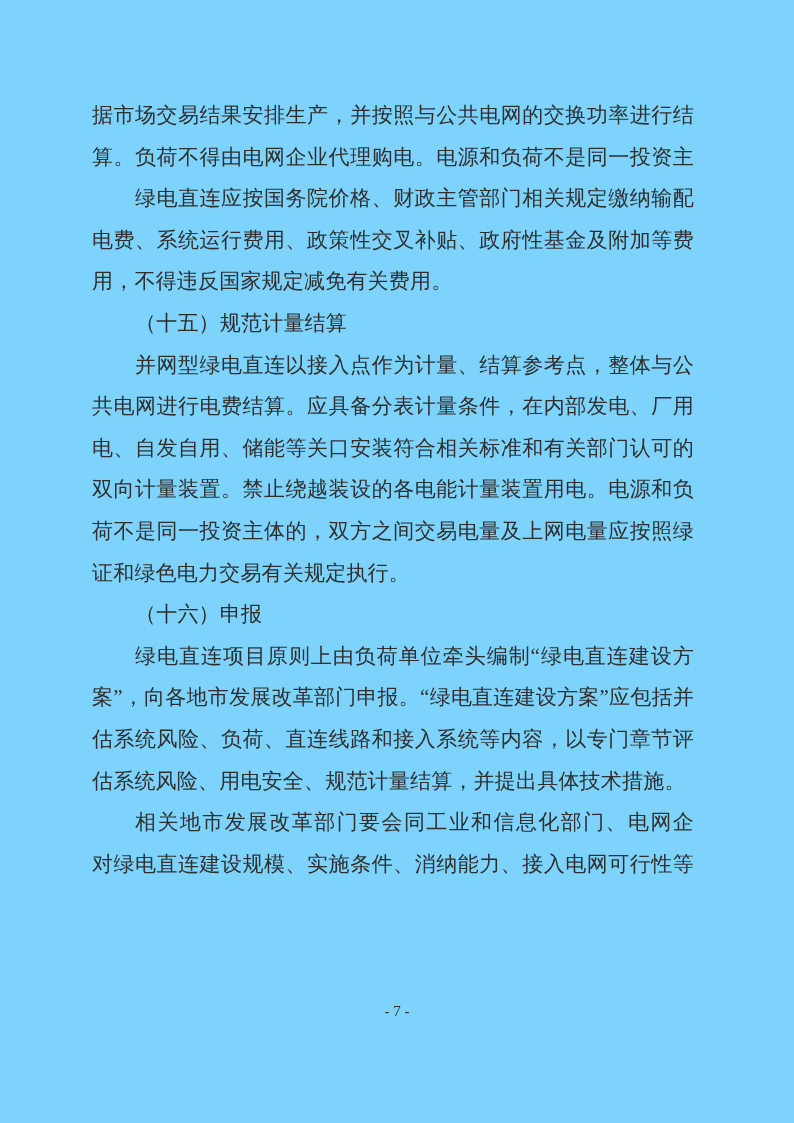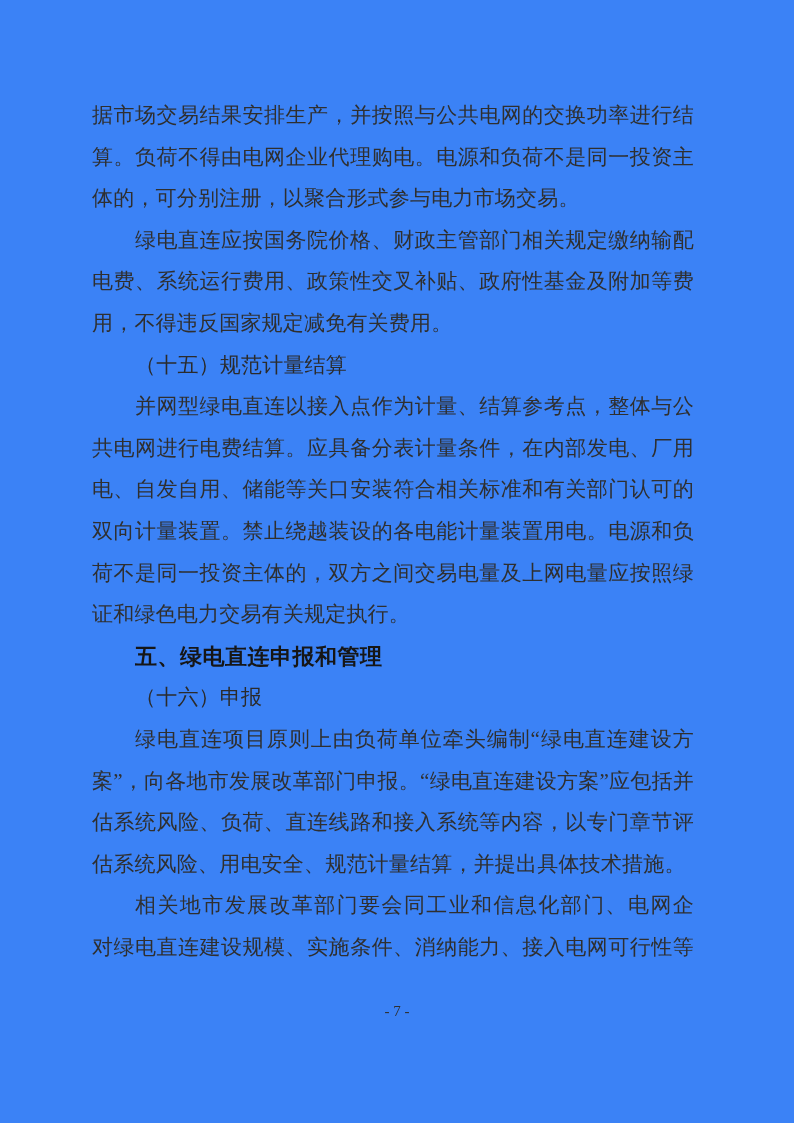--- a/index.html
+++ b/index.html
@@ -4,21 +4,21 @@
 <style>
   html, body {
     margin: 0;
     padding: 0;
     background: #ffffff;
   }
   .page {
     position: relative;
     width: 794px;
     height: 1123px;
-    background: #3b82f6;
+    background: #7dd3fc;
     overflow: hidden;
     font-family: "Liberation Serif", "DejaVu Serif", serif;
   }
   .textcol {
     position: absolute;
     left: 92px;
     top: 95px;
     width: 602px;
   }
   .block { margin: 0; padding: 0; }
@@ -55,40 +55,36 @@
   }
 </style>
 </head>
 <body>
 
 <div class="page">
   <main class="textcol">
       <div class="block body">
         <div class="line">据市场交易结果安排生产，并按照与公共电网的交换功率进行结</div>
         <div class="line">算。负荷不得由电网企业代理购电。电源和负荷不是同一投资主</div>
-        <div class="line last">体的，可分别注册，以聚合形式参与电力市场交易。</div>
       </div>
       <div class="block body">
         <div class="line indent">绿电直连应按国务院价格、财政主管部门相关规定缴纳输配</div>
         <div class="line">电费、系统运行费用、政策性交叉补贴、政府性基金及附加等费</div>
         <div class="line last">用，不得违反国家规定减免有关费用。</div>
       </div>
       <div class="block sub-heading">
         <div class="line last indent">（十五）规范计量结算</div>
       </div>
       <div class="block body">
         <div class="line indent">并网型绿电直连以接入点作为计量、结算参考点，整体与公</div>
         <div class="line">共电网进行电费结算。应具备分表计量条件，在内部发电、厂用</div>
         <div class="line">电、自发自用、储能等关口安装符合相关标准和有关部门认可的</div>
         <div class="line">双向计量装置。禁止绕越装设的各电能计量装置用电。电源和负</div>
         <div class="line">荷不是同一投资主体的，双方之间交易电量及上网电量应按照绿</div>
         <div class="line last">证和绿色电力交易有关规定执行。</div>
-      </div>
-      <div class="block chapter-heading">
-        <div class="line last indent">五、绿电直连申报和管理</div>
       </div>
       <div class="block sub-heading">
         <div class="line last indent">（十六）申报</div>
       </div>
       <div class="block body">
         <div class="line indent">绿电直连项目原则上由负荷单位牵头编制“绿电直连建设方</div>
         <div class="line">案”，向各地市发展改革部门申报。“绿电直连建设方案”应包括并</div>
         <div class="line">估系统风险、负荷、直连线路和接入系统等内容，以专门章节评</div>
         <div class="line last">估系统风险、用电安全、规范计量结算，并提出具体技术措施。</div>
       </div>

